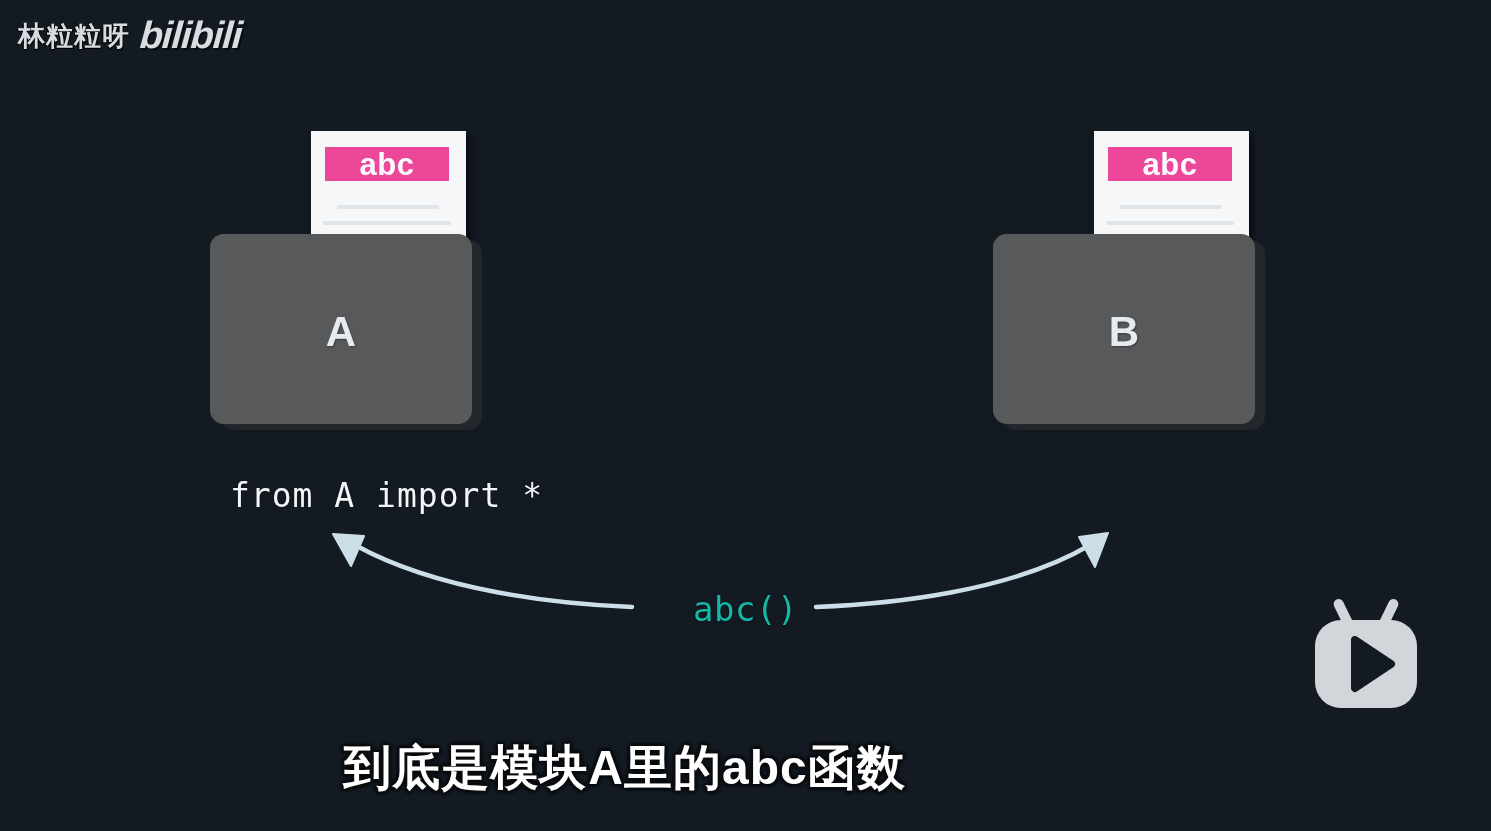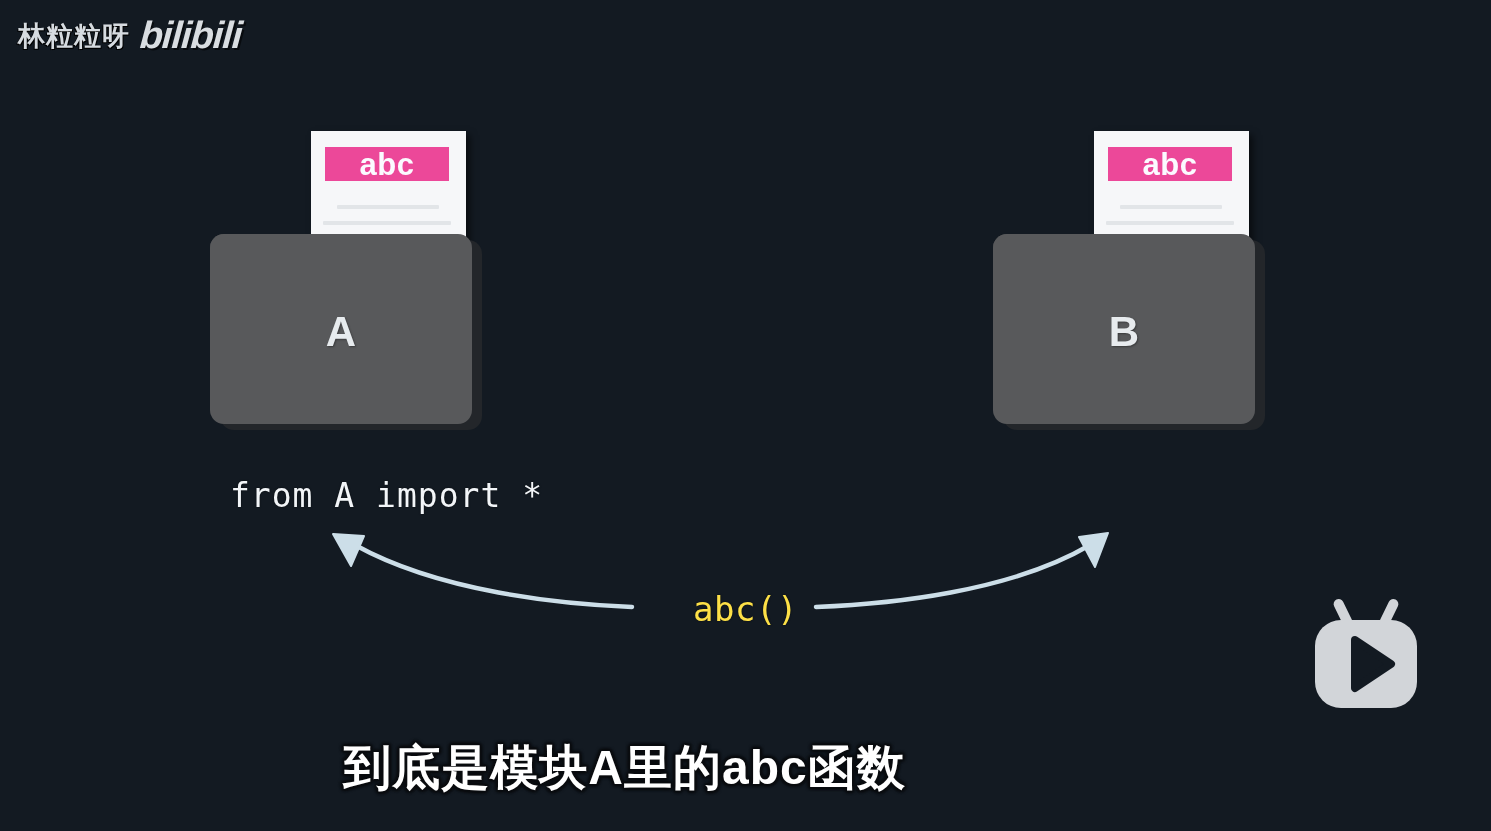--- a/index.html
+++ b/index.html
@@ -159,21 +159,21 @@
   #caption-a { left: 198px; top: 476px; margin-left: 32px; }
   #caption-b { left: 981px; top: 476px; }
 
   
   #call-label {
     position: absolute;
     left: 0;
     top: 589px;
     width: 1491px;
     text-align: center;
-    color: #fde047;
+    color: #14b8a6;
     font-family: "DejaVu Sans Mono", "Liberation Mono", monospace;
     font-size: 34px;
     letter-spacing: 0.5px;
     text-shadow: 0 0 2px rgba(0,0,0,0.6);
   }
 
   
   #arrows {
     position: absolute;
     left: 0;

